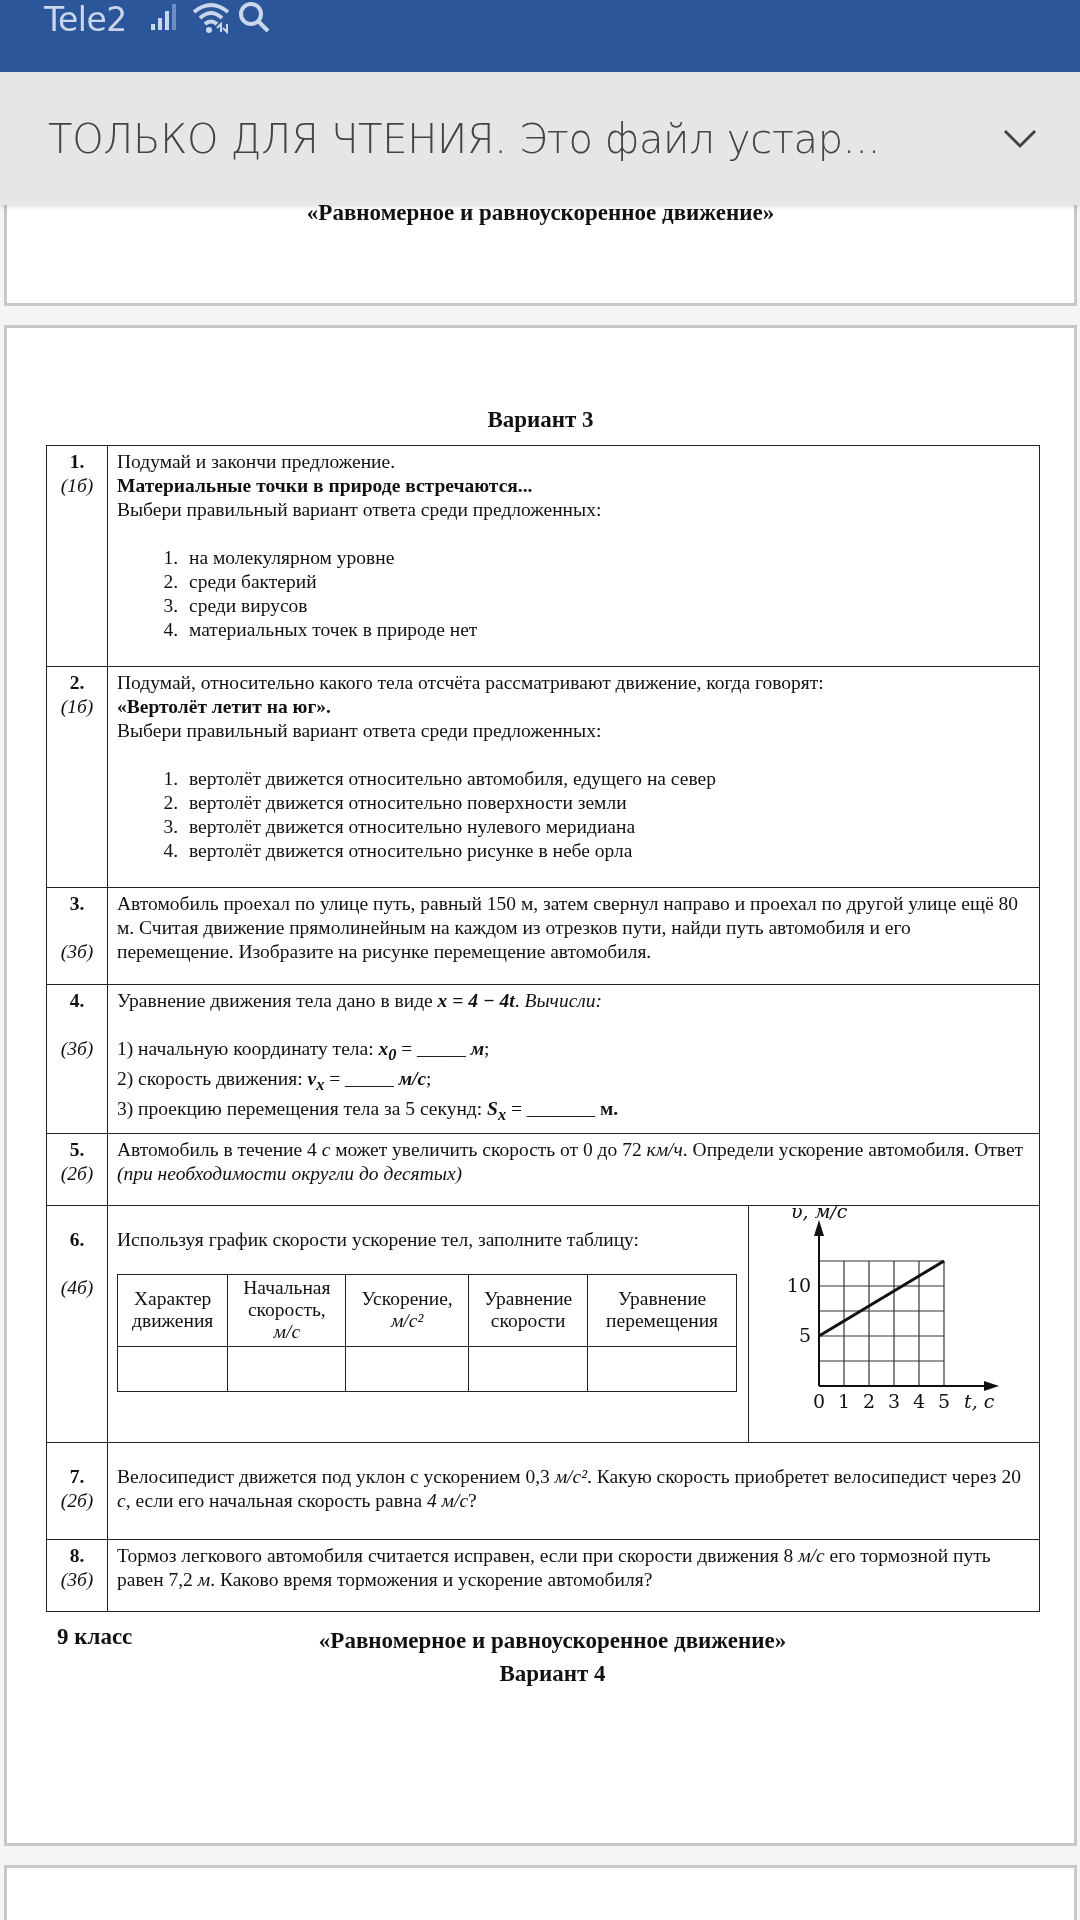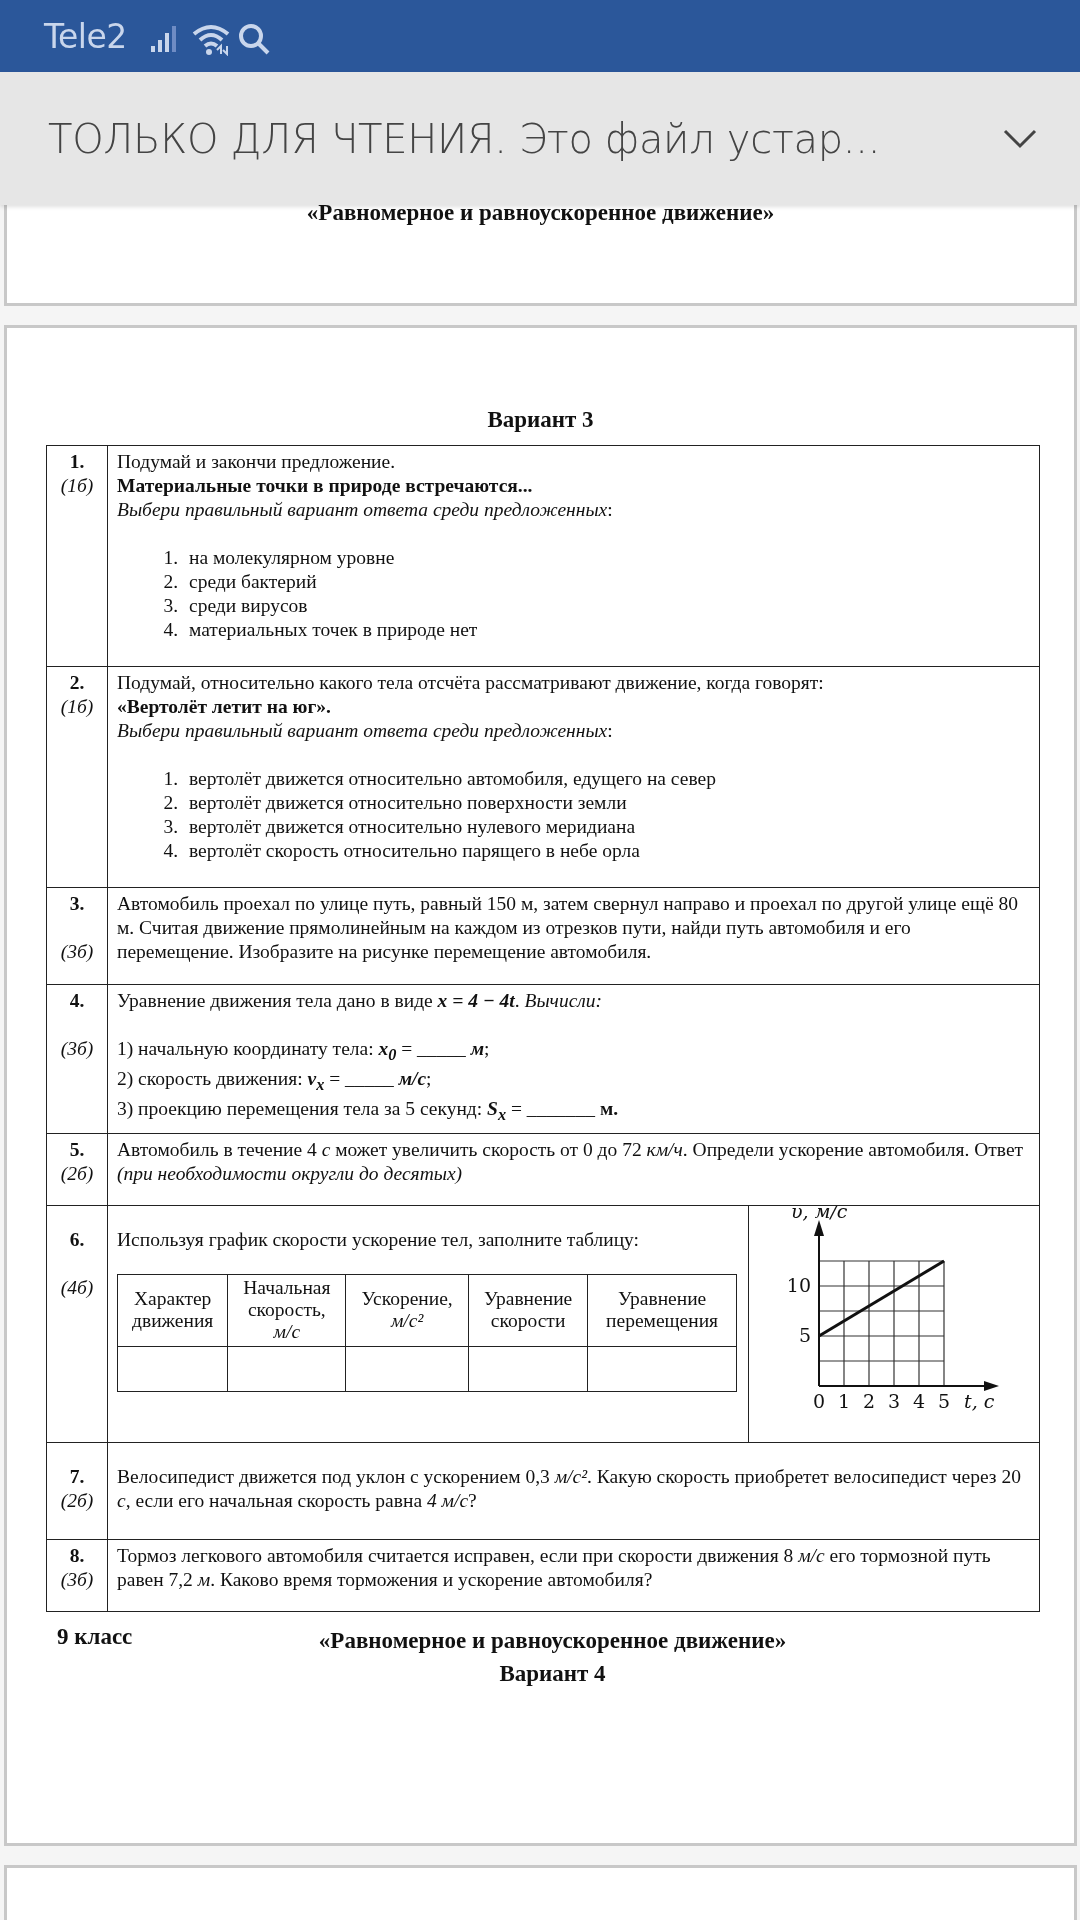--- a/index.html
+++ b/index.html
@@ -4,21 +4,21 @@
 <style>
   * { box-sizing: border-box; margin: 0; padding: 0; }
   html, body { width: 1080px; height: 1920px; overflow: hidden; background: #f5f5f5; }
   body { position: relative; font-family: "Liberation Serif", serif; color: #111; }
 
   
   .statusbar {
     position: absolute; left: 0; top: 0; width: 1080px; height: 72px;
     background: #2b579a; color: #c9d6ec;
     font-family: "DejaVu Sans", sans-serif; font-size: 33px;
-    display: flex; align-items: flex-end; padding: 0 36px 16px 44px;
+    display: flex; align-items: flex-start; padding: 0 36px 16px 44px;
   }
   .statusbar .carrier { letter-spacing: -0.5px; }
   .statusbar .icons-left { display: flex; align-items: center; gap: 6px; margin-left: 22px; }
   .statusbar .right { margin-left: auto; display: flex; align-items: center; gap: 10px; }
   .battery { width: 52px; height: 26px; border: 3px solid #c9d6ec; border-radius: 4px; position: relative; display:flex; align-items:center; justify-content:center; }
   .battery::after { content:""; position:absolute; right:-9px; top:6px; width:4px; height:10px; background:#c9d6ec; border-radius:1px; }
   .battery .fill { position:absolute; left:2px; top:2px; bottom:2px; width:54%; background:#5a7bb5; }
   .battery .leaf { position: relative; width: 12px; height: 14px; background: #e6ecf6; border-radius: 0 10px 0 10px; transform: rotate(20deg); }
 
   
@@ -49,21 +49,21 @@
   table.main {
     position: absolute; left: 39px; top: 117px; width: 994px;
     border-collapse: collapse; font-size: 19.5px; line-height: 24px;
   }
   table.main > tbody > tr > td { border: 1.5px solid #222; vertical-align: top; }
   td.num { width: 61px; text-align: center; padding-top: 4px; }
   td.num .n { font-weight: bold; display: block; }
   td.num .pts { font-style: italic; display: block; }
   td.body { padding: 4px 8px 6px 9px; }
   .bold { font-weight: bold; }
-  .ital { font-style: italic; }
+  .ital { }
   ol.opts { margin: 24px 0 0 0; padding-left: 66px; }
   ol.opts li { padding-left: 6px; }
 
   
   table.inner { border-collapse: collapse; margin-top: 22px; width: 620px; font-size: 19.5px; line-height: 22px; }
   table.inner td { border: 1.5px solid #222; text-align: center; vertical-align: middle; padding: 2px 3px; }
   table.inner tr.hdr td { height: 72px; }
   table.inner tr.empty td { height: 45px; }
 
   .footer-block { position: absolute; left: 0; right: 0; top: 1296px; font-weight: bold; font-size: 23px; padding-left: 24px; }
@@ -139,21 +139,21 @@
           <span class="pts">(1б)</span>
         </td>
         <td class="body">
           <div>Подумай, относительно какого тела отсчёта рассматривают движение, когда говорят:</div>
           <div class="bold">«Вертолёт летит на юг».</div>
           <div><span class="ital">Выбери правильный вариант ответа среди предложенных</span>:</div>
           <ol class="opts">
             <li>вертолёт движется относительно автомобиля, едущего на север</li>
             <li>вертолёт движется относительно поверхности земли</li>
             <li>вертолёт движется относительно нулевого меридиана</li>
-            <li>вертолёт скорость относительно парящего в небе орла</li>
+            <li>вертолёт движется относительно рисунке в небе орла</li>
           </ol>
         </td>
       </tr>
 
       <tr style="height:97px">
         <td class="num">
           <span class="n">3.</span>
           <span style="display:block;height:24px"></span>
           <span class="pts">(3б)</span>
         </td>

